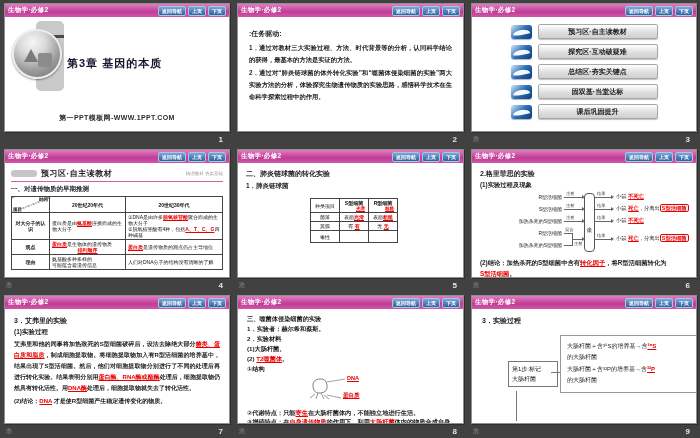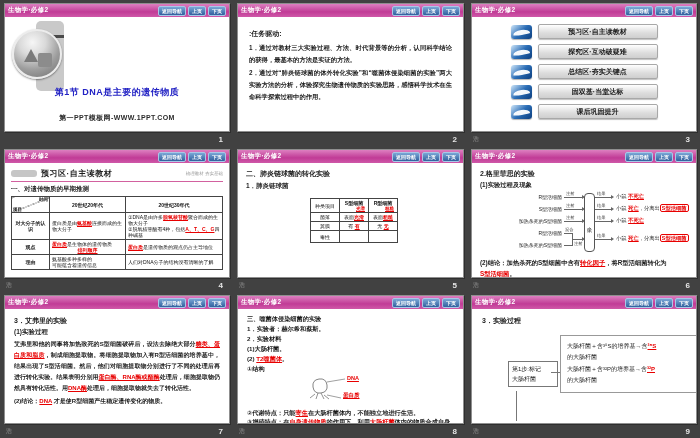--- a/index.html
+++ b/index.html
@@ -122,21 +122,21 @@
         <span class="nb">下页</span>
       </span>
     </div>
     <div class="sb s1">
       <div class="rect"></div>
       <div class="cap"></div>
       <div class="photo">
         <div class="m1"></div>
         <div class="m2"></div>
       </div>
-      <div class="sect">第1节  DNA是主要的遗传物质</div>
+      <div class="chap">第3章  基因的本质</div>
       <div class="site">第一PPT模板网-WWW.1PPT.COM</div>
     </div>
   </div>
   <div class="strip">
     <span class="pn">1</span>
   </div>
 </div>
 
 <div class="cell">
   <div class="slide">

